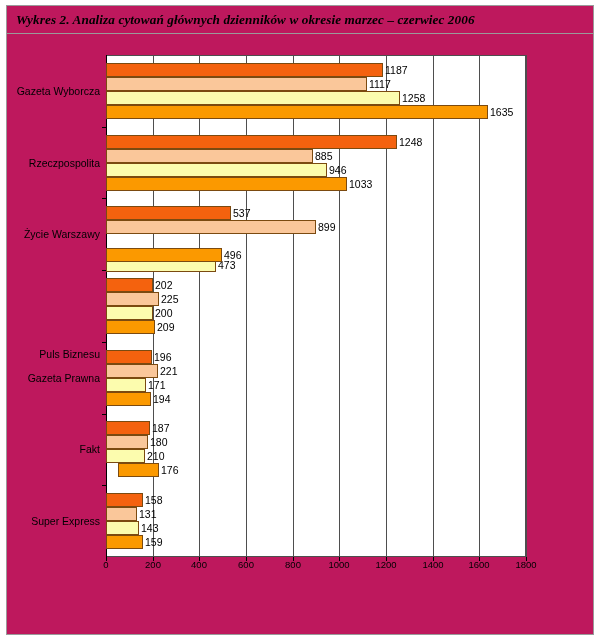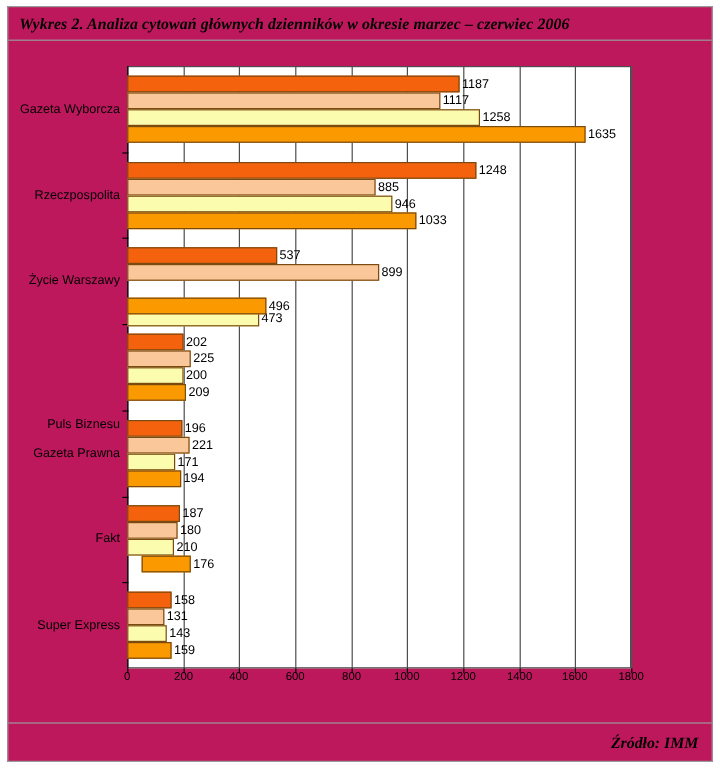--- a/index.html
+++ b/index.html
@@ -405,18 +405,15 @@
           <div class="xtick" style="left: 239px;"></div>
           <div class="xtick" style="left: 286px;"></div>
           <div class="xtick" style="left: 332px;"></div>
           <div class="xtick" style="left: 379px;"></div>
           <div class="xtick" style="left: 426px;"></div>
           <div class="xtick" style="left: 472px;"></div>
           <div class="xtick" style="left: 519px;"></div>
         </div>
     </div>
 
-    <div class="source-band">
-      <div class="source-text">Źródło: IMM</div>
-    </div>
 
   </div>
 </div>
 
 </body></html>

